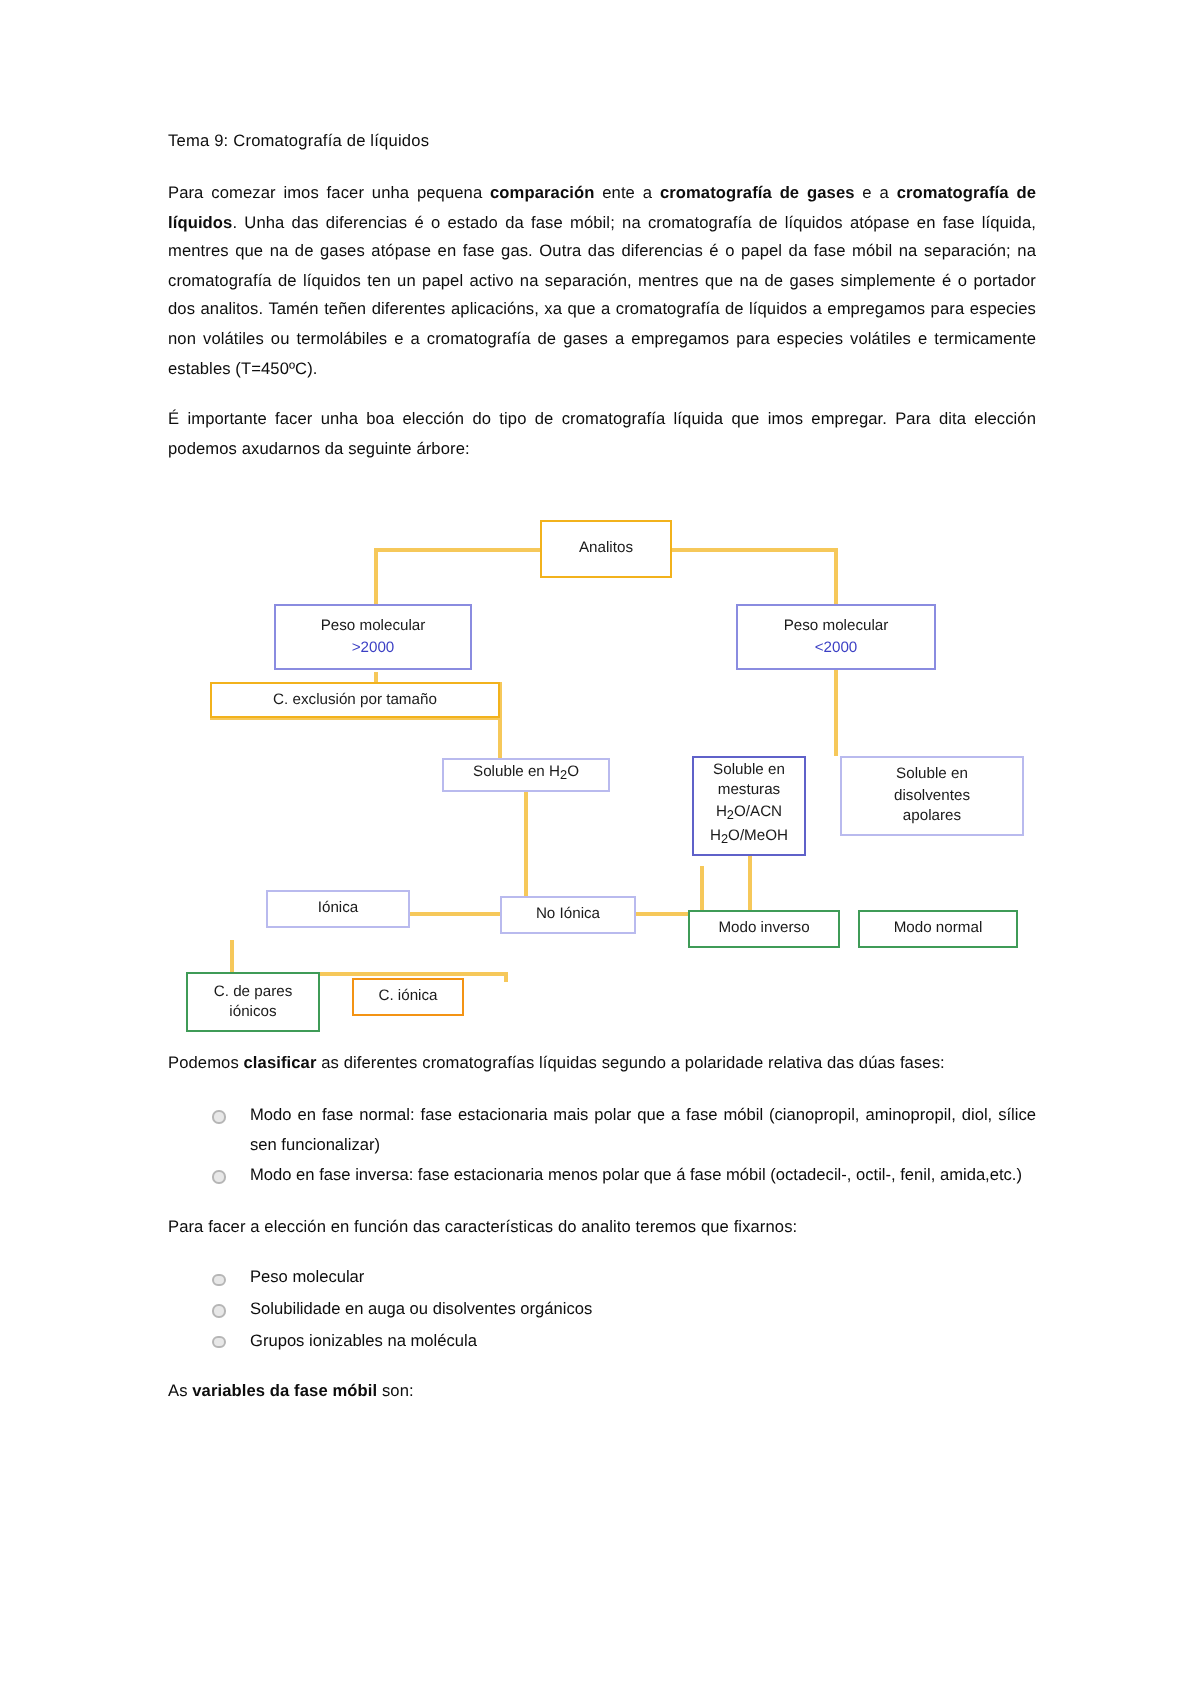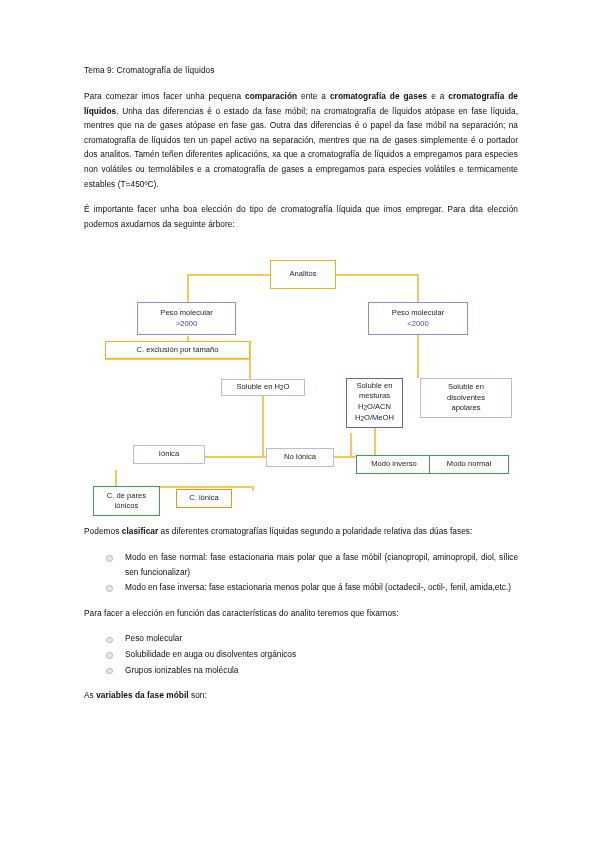--- a/index.html
+++ b/index.html
@@ -183,25 +183,25 @@
     <div class="dbox lilac-lt" style="left:420px;top:130px;width:92px;height:40px;flex-direction:column;">
       <span>Soluble en</span>
       <span>disolventes</span>
       <span>apolares</span>
     </div>
 
     <div class="dbox lilac-lt" style="left:133px;top:197px;width:72px;height:19px;">
       <span>Iónica</span>
     </div>
 
-    <div class="dbox lilac-lt" style="left:266px;top:200px;width:68px;height:19px;">
+    <div class="dbox lilac-lt" style="left:250px;top:200px;width:68px;height:19px;">
       <span>No Iónica</span>
     </div>
 
-    <div class="dbox green" style="left:356px;top:207px;width:76px;height:19px;align-items:center;">
+    <div class="dbox green" style="left:344px;top:207px;width:76px;height:19px;align-items:center;">
       <span>Modo inverso</span>
     </div>
 
     <div class="dbox green" style="left:429px;top:207px;width:80px;height:19px;">
       <span>Modo normal</span>
     </div>
 
     <div class="dbox green" style="left:93px;top:238px;width:67px;height:30px;flex-direction:column;text-align:center;">
       <span>C. de pares</span>
       <span>iónicos</span>

